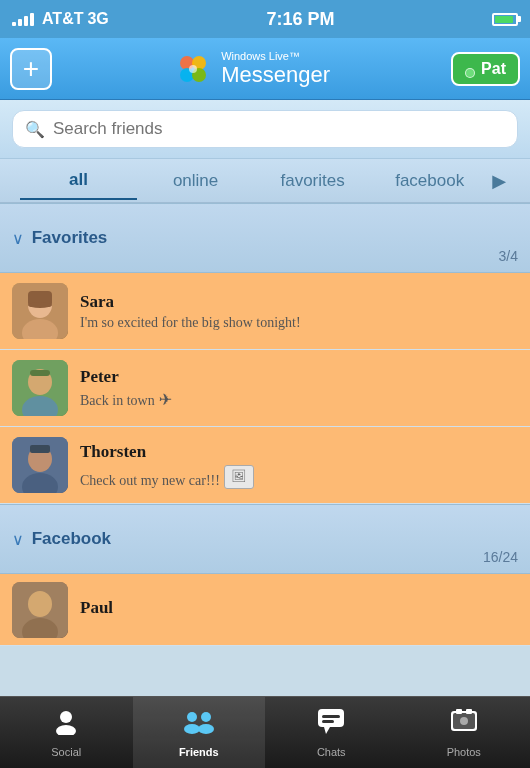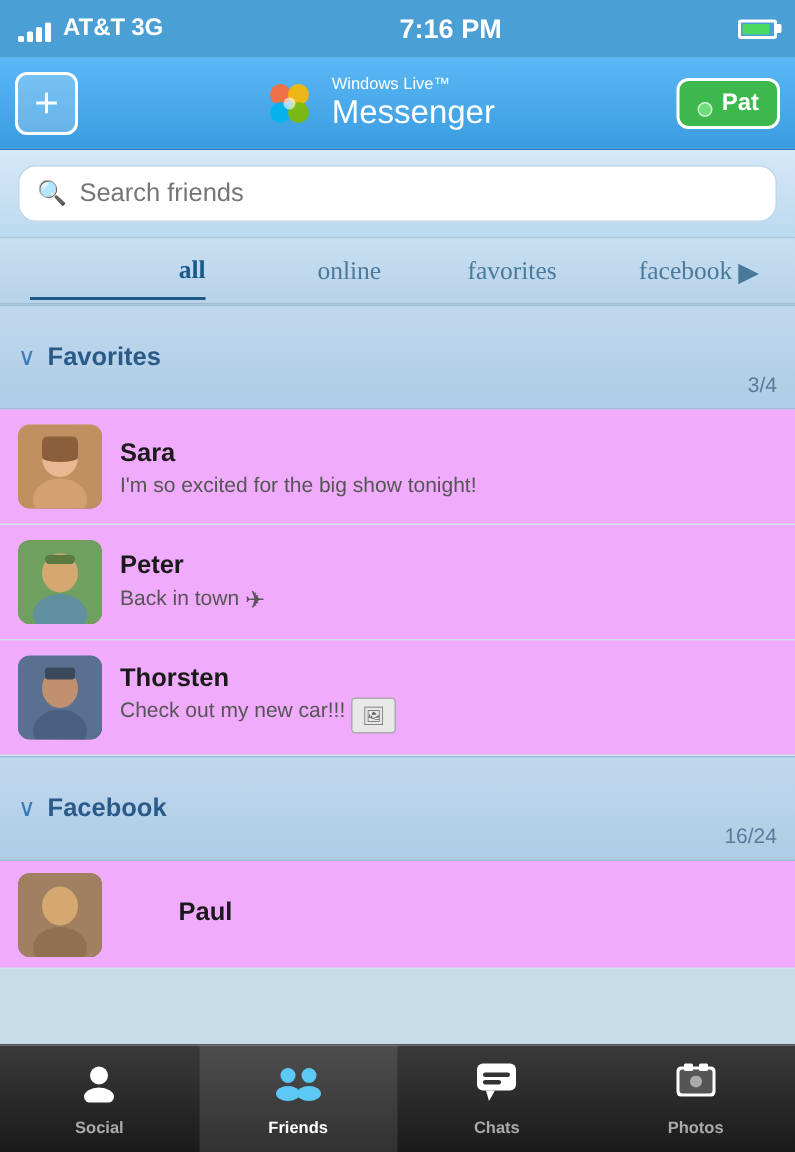--- a/index.html
+++ b/index.html
@@ -17,21 +17,21 @@
       background: #4a9fd4;
       height: 38px;
       display: flex;
       align-items: center;
       justify-content: space-between;
       padding: 0 12px;
       color: white;
       font-size: 16px;
       font-weight: 600;
     }
-    .status-left { display: flex; gap: 4px; }
+    .status-left { display: flex; align-items: center; gap: 4px; }
     .signal-bars { display: flex; align-items: flex-end; gap: 2px; margin-right: 4px; }
     .signal-bars span {
       background: white;
       width: 4px;
       display: inline-block;
       border-radius: 1px;
     }
     .battery-icon {
       width: 26px; height: 13px;
       border: 2px solid white;
@@ -143,27 +143,26 @@
       background: linear-gradient(180deg, #c8dff2 0%, #b8d2e8 100%);
       display: flex;
       align-items: center;
       padding: 0 20px;
       height: 44px;
       gap: 0;
       border-bottom: 1px solid #a0bcd4;
     }
     .filter-tab {
       flex: 1;
-      text-align: right;
+      text-align: center;
       font-size: 17px;
       color: #4a7a9b;
       cursor: pointer;
       padding: 8px 0;
       font-weight: 400;
-      font-family: Liberation Serif, serif;
     }
     .filter-tab.active {
       color: #1a5a8a;
       font-weight: 700;
       border-bottom: 2px solid #1a5a8a;
     }
     .filter-more {
       color: #4a7a9b;
       font-size: 18px;
       cursor: pointer;
@@ -191,27 +190,28 @@
       flex: 1;
     }
     .section-count {
       font-size: 14px;
       color: #5a7a9a;
       margin-top: 36px;
     }
 
     
     .contact-item {
-      background: #f0abfc;
+      background: #fdba74;
       display: flex;
       align-items: center;
       padding: 10px 12px;
       border-bottom: 1px solid #d0e0ec;
       cursor: pointer;
       min-height: 72px;
+      font-family: Liberation Serif, serif;
     }
     .avatar {
       width: 56px;
       height: 56px;
       border-radius: 8px;
       overflow: hidden;
       margin-right: 12px;
       flex-shrink: 0;
       background: #ccc;
     }
@@ -219,21 +219,21 @@
     .contact-name {
       font-size: 17px;
       font-weight: 600;
       color: #1a1a1a;
       margin-bottom: 3px;
     }
     .contact-status {
       font-size: 14px;
       color: #555;
       display: flex;
-      align-items: flex-start;
+      align-items: flex-end;
       gap: 4px;
     }
     .plane-icon { font-size: 16px; }
     .photo-badge {
       width: 30px; height: 24px;
       border: 1px solid #aaa;
       border-radius: 3px;
       background: #e8e8e8;
       display: flex; align-items: center; justify-content: center;
       color: #666;
@@ -260,21 +260,21 @@
       gap: 4px;
       cursor: pointer;
       padding: 8px 0;
     }
     .nav-item.active { background: rgba(255,255,255,0.1); }
     .nav-icon { font-size: 26px; color: white; }
     .nav-icon.active-icon { color: #5bc8f5; }
     .nav-label {
       font-size: 11px;
       color: #aaa;
-      font-weight: 700;
+      font-weight: 400;
     }
     .nav-label.active-label { color: white; font-weight: 600; }
 
     
     .avatar-sara {
       background: linear-gradient(135deg, #c8a060 30%, #8a6030 100%);
       display: flex; align-items: center; justify-content: center;
       color: white; font-size: 22px;
     }
     .avatar-peter {
@@ -430,21 +430,21 @@
       </div>
     </div>
   </div>
 
   <div class="section-header">
     <span class="section-chevron">∨</span>
     <span class="section-title">Facebook</span>
     <span class="section-count">16/24</span>
   </div>
 
-  <div class="contact-item" style="height:60px;overflow:hidden;gap:39px;">
+  <div class="contact-item" style="height:60px;overflow:hidden;">
     <div class="avatar avatar-paul">
       <svg width="56" height="56" viewBox="0 0 56 56">
         <rect width="56" height="56" fill="#a08060"></rect>
         <ellipse cx="28" cy="22" rx="12" ry="13" fill="#d4a870"></ellipse>
         <ellipse cx="28" cy="50" rx="18" ry="14" fill="#907050"></ellipse>
       </svg>
     </div>
     <div class="contact-info">
       <div class="contact-name">Paul</div>
     </div>

